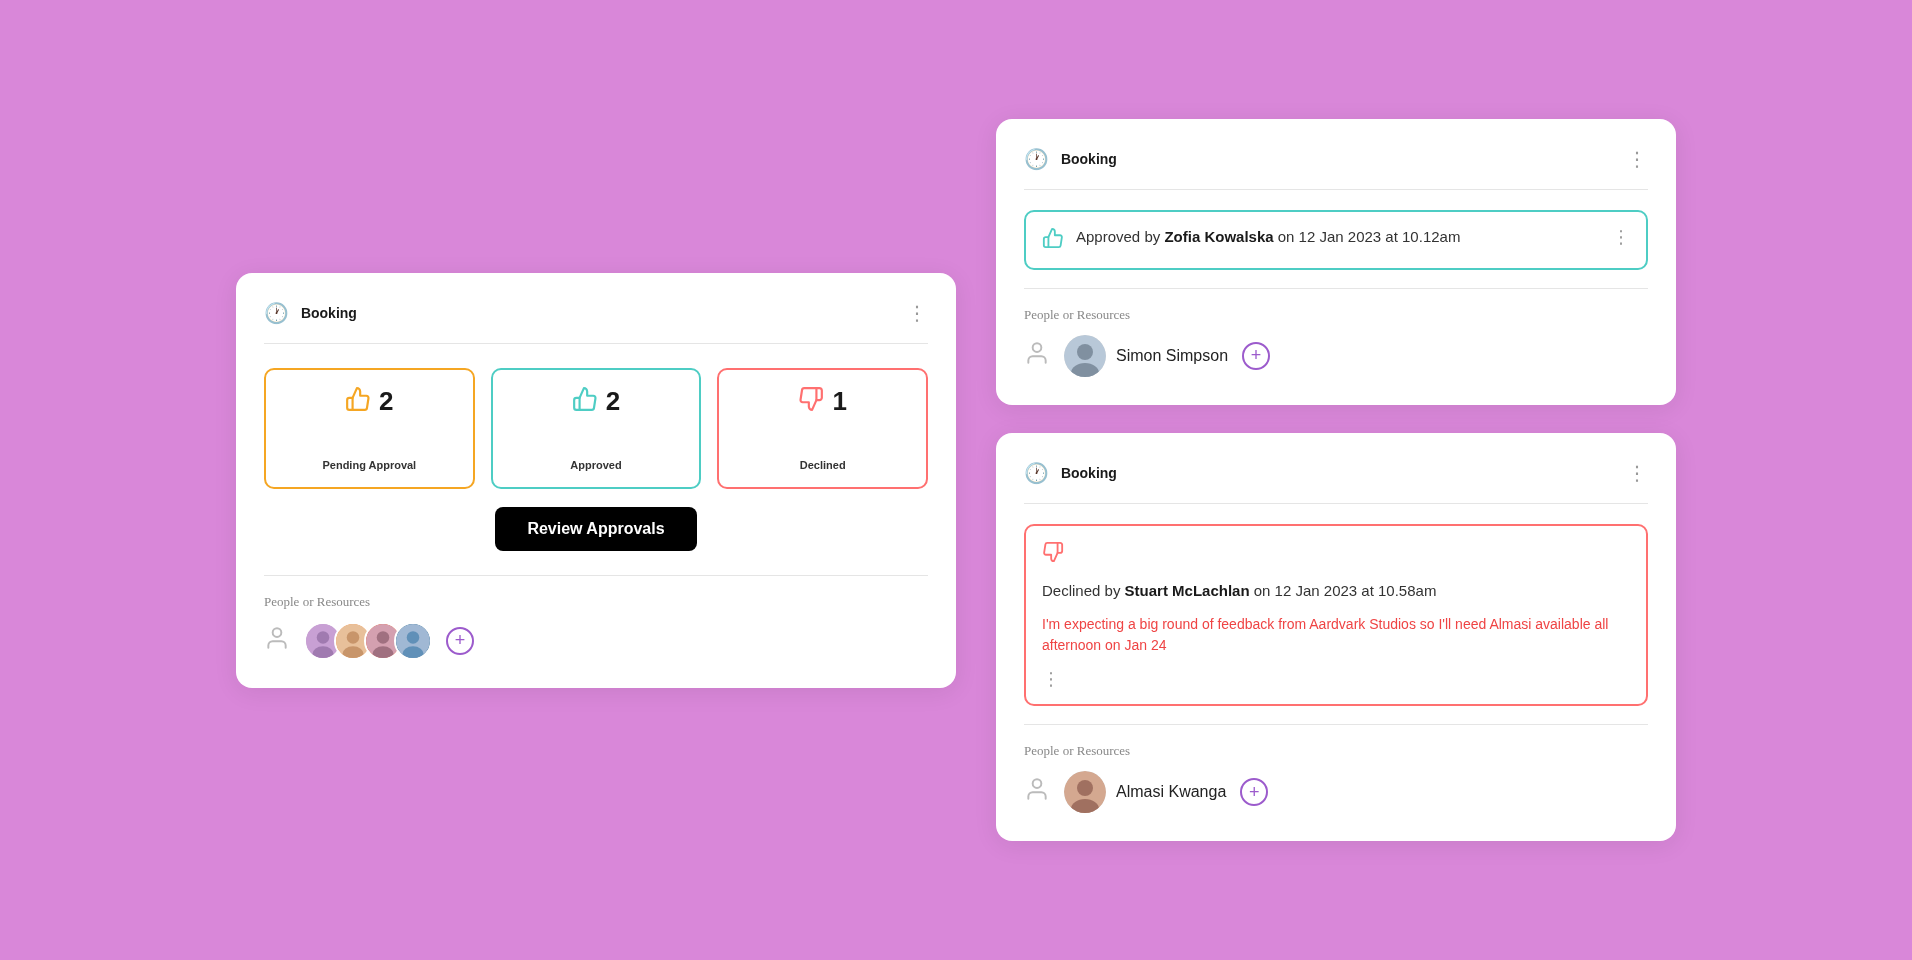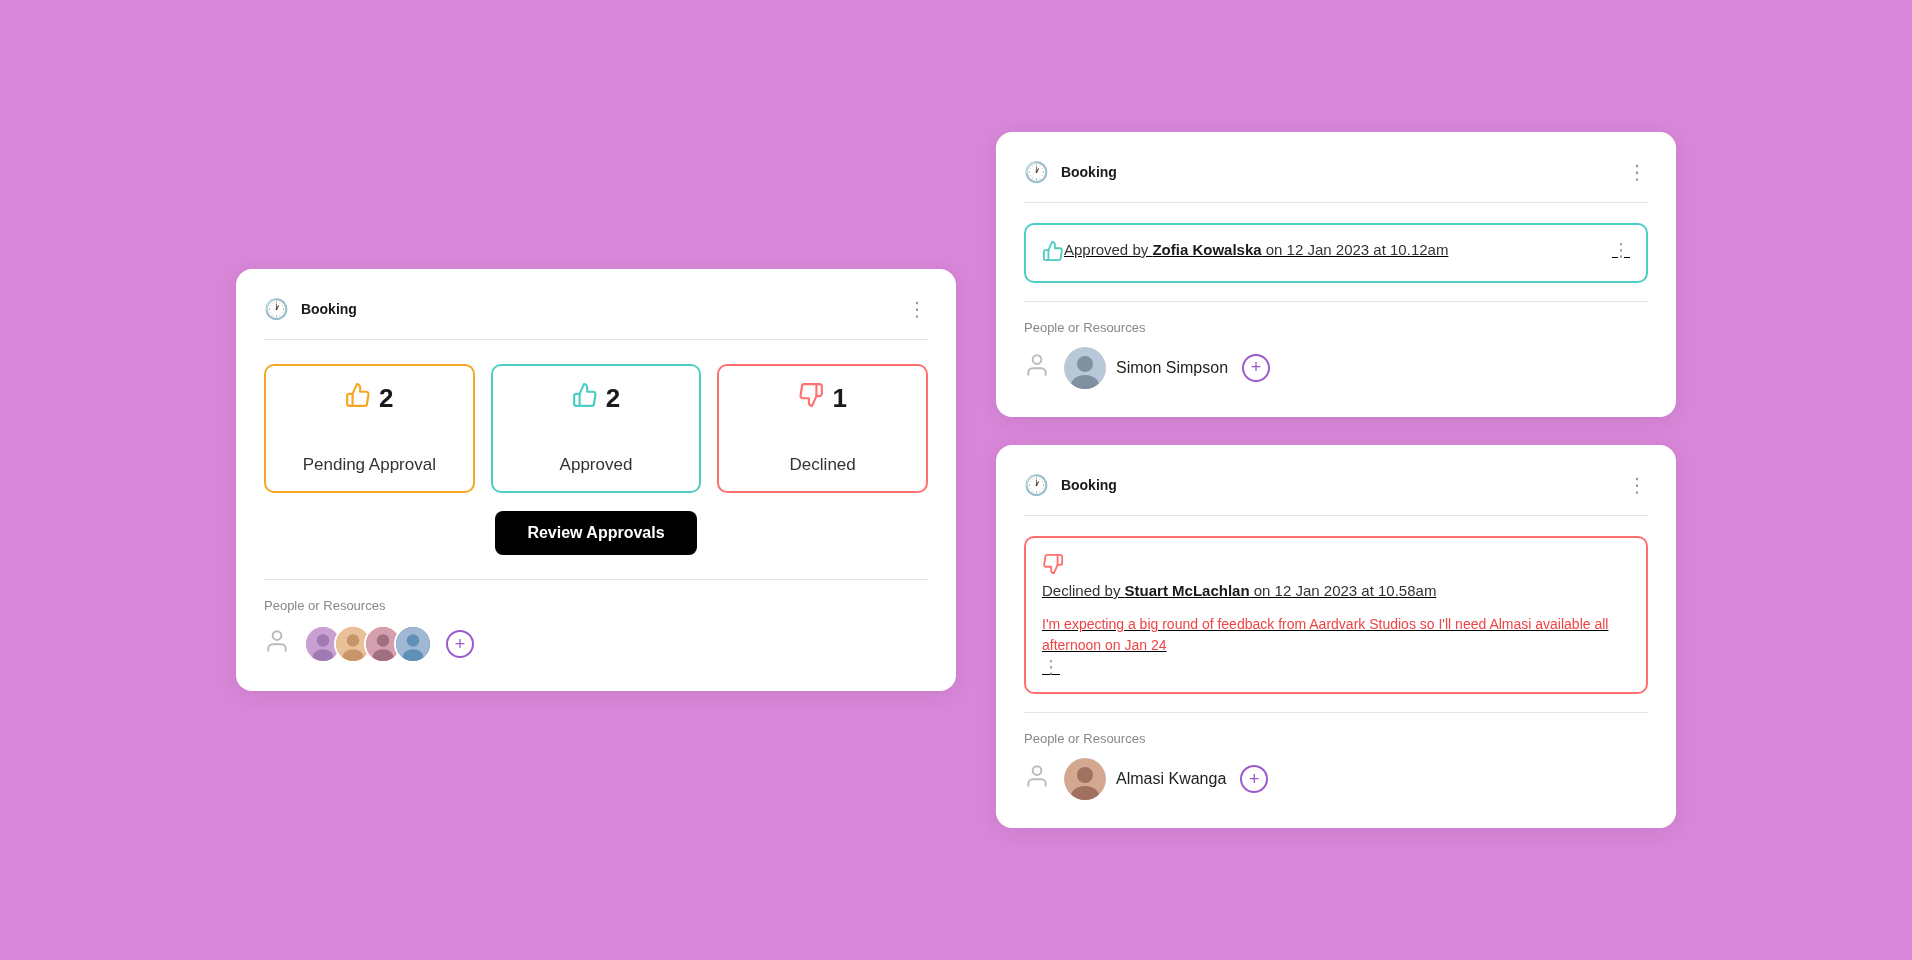--- a/index.html
+++ b/index.html
@@ -87,23 +87,23 @@
     }
     .stat-count {
       font-size: 26px;
       font-weight: 700;
       color: #1a1a1a;
     }
     .stat-icon {
       font-size: 22px;
     }
     .stat-label {
-      font-size: 17px;
+      font-size: 11px;
       color: #333;
-      font-weight: 400;
+      font-weight: 700;
       margin-top: 35px;
     }
 
     
     .review-btn-row {
       display: flex;
       justify-content: center;
       margin: 18px 0 24px 0;
     }
     .review-btn {
@@ -125,20 +125,21 @@
     }
 
     
     .people-section {
       padding-top: 18px;
     }
     .people-label {
       font-size: 13px;
       color: #888;
       margin-bottom: 12px;
+      font-family: Liberation Serif, serif;
     }
     .people-row {
       display: flex;
       align-items: center;
       gap: 10px;
     }
     .person-icon {
       color: #bbb;
       font-size: 24px;
       margin-right: 4px;
@@ -193,22 +194,22 @@
     }
 
     
     .approval-box {
       border: 2px solid;
       border-radius: 10px;
       padding: 14px 16px;
       margin: 20px 0 18px 0;
       display: flex;
       align-items: flex-start;
+      gap: 12px;
       position: relative;
-      text-decoration: underline;
     }
     .approval-box.green { border-color: #4ecdc4; }
     .approval-box.red { border-color: #ff7070; flex-direction: column; }
 
     .approval-text {
       flex: 1;
       font-size: 15px;
       color: #333;
       line-height: 1.5;
     }

